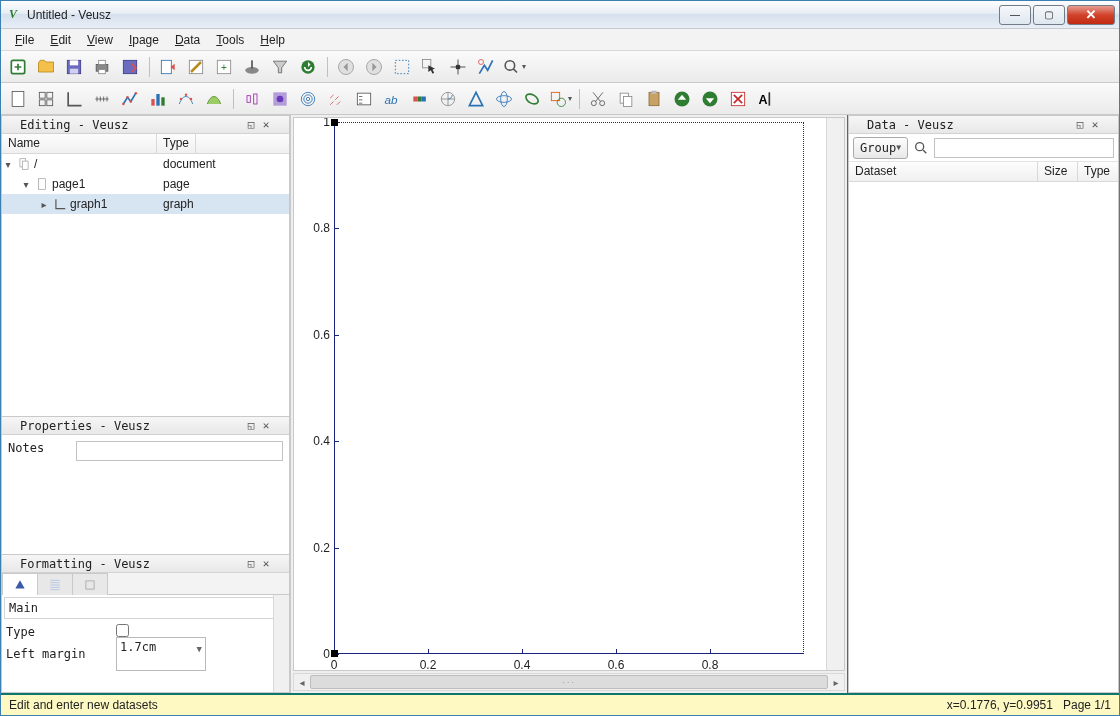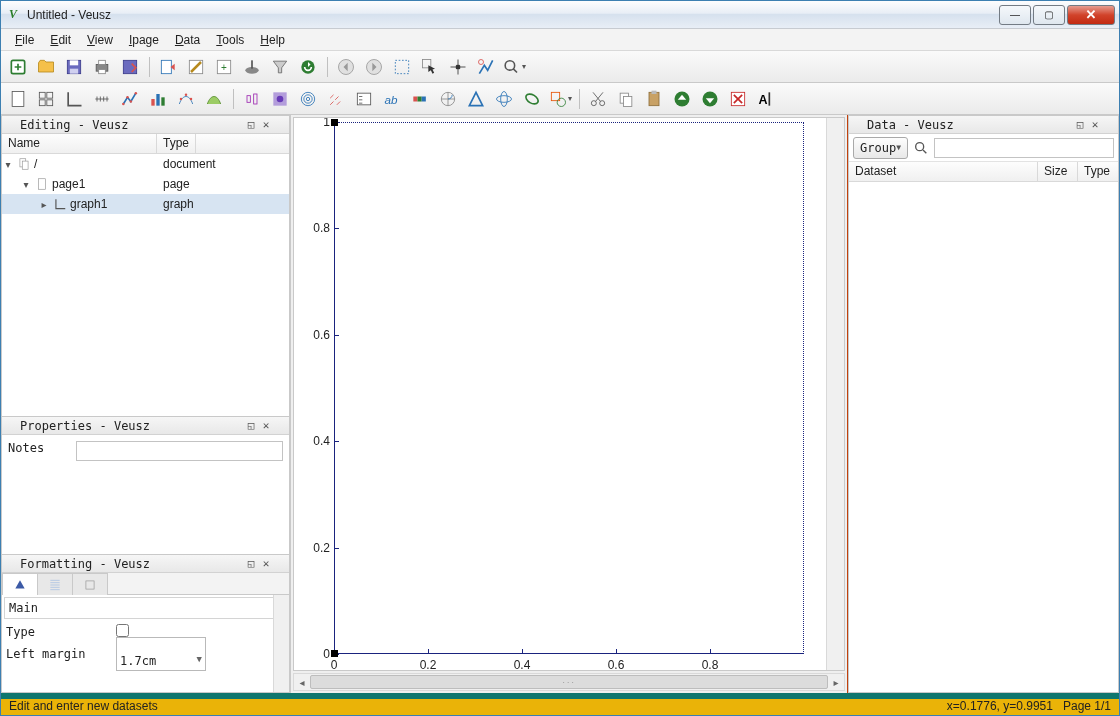--- a/index.html
+++ b/index.html
@@ -46,21 +46,21 @@
 .prow input[type=text]{flex:1;height:20px;border:1px solid #c3c3c3;background:#fff;padding:0 3px;font:inherit}
 
 .fmt{display:flex;flex-direction:column;height:100%}
 .ftabs{height:22px;background:#f3f3f3;display:flex;border-bottom:1px solid #c9c9c9}
 .ftab{width:36px;height:22px;border:1px solid #c9c9c9;border-bottom:none;margin-right:-1px;display:flex;align-items:center;justify-content:center;background:#e8e8e8}
 .ftab.active{background:#fff}
 .fbody{flex:1;background:#fff;overflow:auto;position:relative}
 .frow{display:flex;align-items:center;height:22px;padding:0 4px;font-family:"SimSun","NSimSun",monospace}
 .frow .flab{width:110px}
 .frow .fctl{flex:1}
-.fcombo{width:90px;height:18px;border:1px solid #b9b9b9;background:#fff;display:flex;align-items:flex-start;padding:16px 3px;justify-content:space-between;font:inherit}
+.fcombo{width:90px;height:18px;border:1px solid #b9b9b9;background:#fff;display:flex;align-items:flex-end;padding:16px 3px;justify-content:space-between;font:inherit}
 .fcombo .dd{font-size:9px;color:#666}
 .scrollv{position:absolute;right:0;top:0;bottom:0;width:16px;background:#f0f0f0;border-left:1px solid #d9d9d9}
 
 .center{flex:1;display:flex;flex-direction:column;background:#efefef;min-width:0}
 .canvaswrap{flex:1;position:relative;background:#fff;margin:2px;border:1px solid #c9c9c9;overflow:hidden}
 .plot{position:absolute;left:40px;top:4px;width:470px;height:532px}
 .plotframe{position:absolute;inset:0;border:1px dotted #1a237e}
 .plotaxis{position:absolute;left:0;bottom:0;width:100%;height:100%}
 .plotaxis .xline{position:absolute;left:0;right:0;bottom:0;height:1px;background:#1a237e}
 .plotaxis .yline{position:absolute;left:0;top:0;bottom:0;width:1px;background:#1a237e}
@@ -80,21 +80,21 @@
 .datarow1{height:28px;display:flex;align-items:center;padding:4px;gap:4px;border-bottom:1px solid #e3e3e3}
 .groupbtn{height:22px;border:1px solid #a9a9a9;border-radius:3px;background:linear-gradient(#fdfdfd,#e8e8e8);padding:0 6px;display:flex;align-items:center;font-family:"SimSun","NSimSun",monospace}
 .searchicon{width:18px;height:18px;display:flex;align-items:center;justify-content:center;color:#555}
 .searchbox{flex:1;height:20px;border:1px solid #c3c3c3;background:#fff}
 .datahdr{height:20px;background:linear-gradient(#fdfdfd,#f0f0f0);border-bottom:1px solid #d9d9d9;display:flex;font-size:12px}
 .datahdr div{padding:2px 6px;border-right:1px solid #d9d9d9}
 .datahdr .dc1{flex:1}
 .datahdr .dc2{width:40px}
 .datahdr .dc3{width:40px;border-right:none}
 
-.status{height:22px;background:#eab308;border-top:6px solid #0f766e;display:flex;padding:0 8px;font-size:12px}
+.status{height:22px;background:#fef9c3;border-top:2px solid #0f766e;display:flex;align-items:center;padding:0 8px;font-size:12px}
 .status .sfill{flex:1}
 </style>
 </head>
 <body>
 
 <div class="win">
 
   <div class="titlebar">
     <div class="logo">V</div>
     <div class="title">Untitled - Veusz</div>

